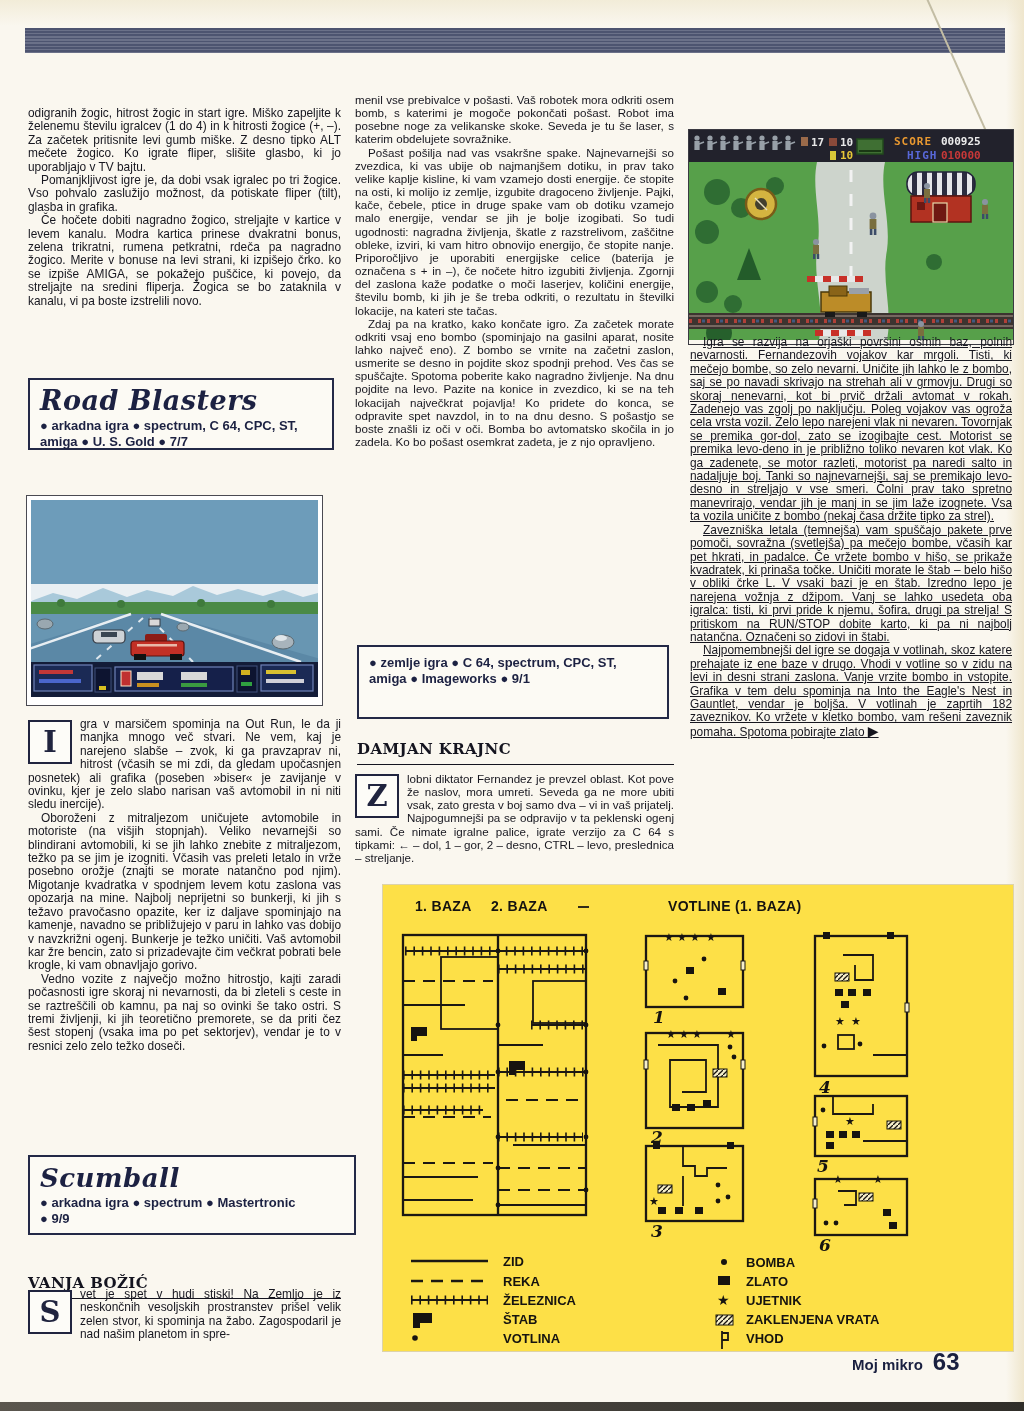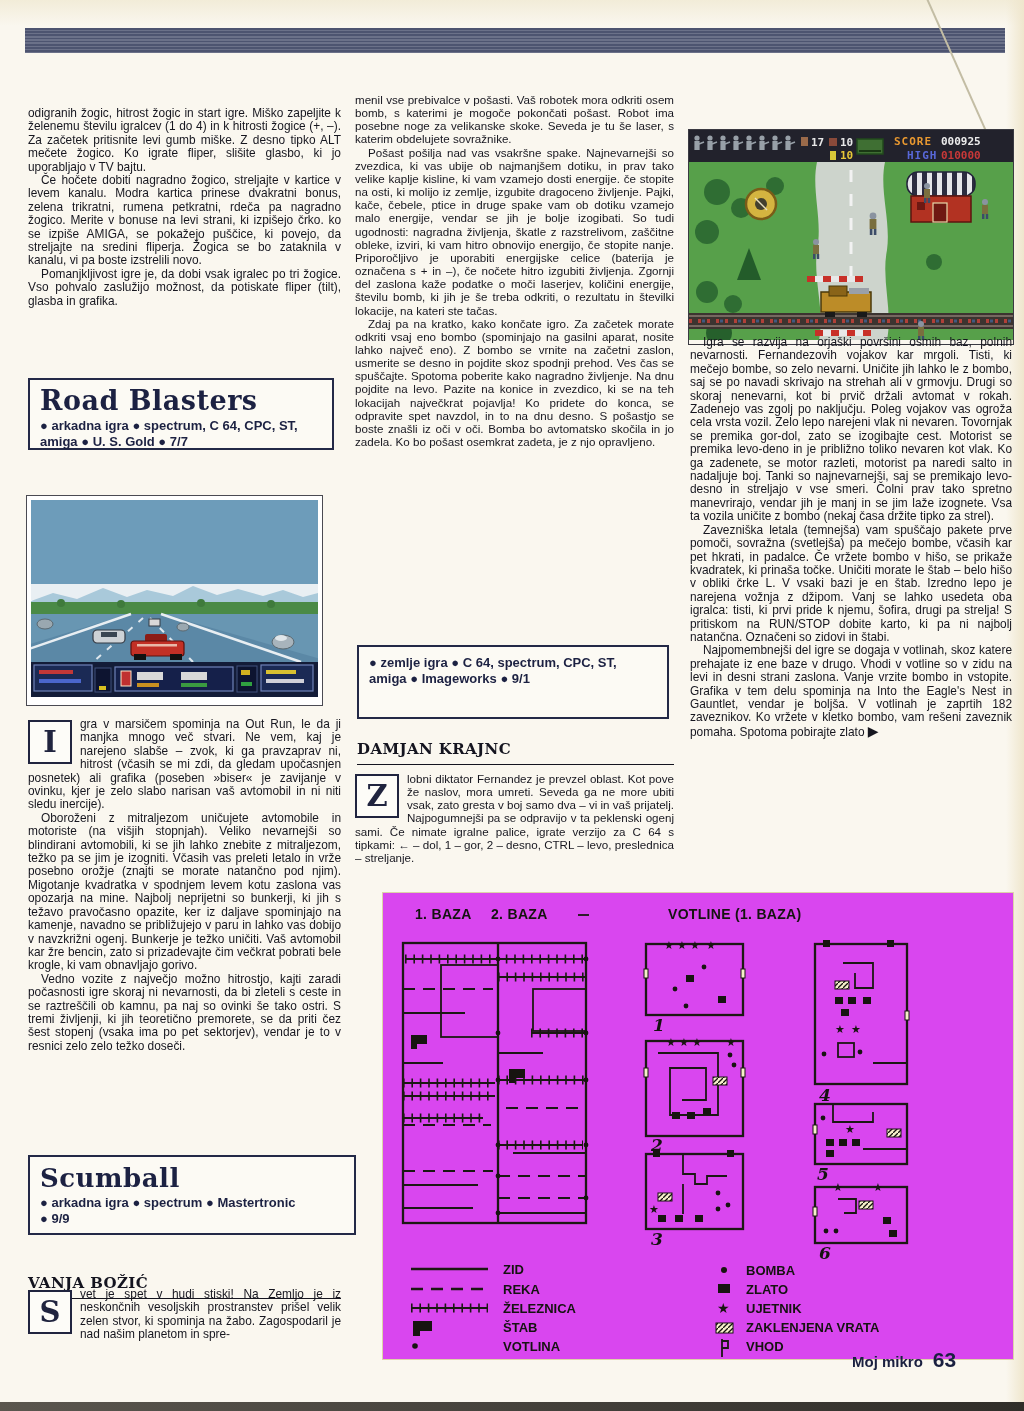--- a/index.html
+++ b/index.html
@@ -12,55 +12,55 @@
   .crease{left:968px;top:-12px;width:2px;height:210px;background:#c3bda4;transform:rotate(-24deg);}
   
   .tb{text-align:justify;color:#16161f;font-size:11.9px;line-height:13.4px;overflow:hidden;}
   .tb p{margin:0;}
   .tb p.ind{text-indent:13px;}
   .tb.mid{font-size:11.6px;line-height:13.15px;}
   
   .dropcap{float:left;width:40px;height:40px;border:2.5px solid #20243f;margin:2px 8px 1px 0;text-align:center;line-height:40px;font-family:"DejaVu Serif",serif;font-weight:bold;font-size:29px;color:#20243f;background:#fdfcf8;}
   
   .hbox{border:2.5px solid #232947;background:#fcfaf4;padding:6px 10px 8px 10px;box-sizing:border-box;}
-  .hb-title{font-family:"DejaVu Serif",serif;font-weight:bold;font-size:27px;line-height:30px;color:#1c2142;letter-spacing:.5px;}
+  .hb-title{font-family:"DejaVu Serif",serif;font-weight:bold;font-size:27px;line-height:30px;color:#1c2142;letter-spacing:.5px;font-style:italic;}
   .hb-meta{font-size:13px;font-weight:bold;line-height:15.5px;color:#1c2142;margin-top:2px;}
   .byline{font-family:"DejaVu Serif",serif;font-weight:bold;font-size:15px;letter-spacing:.4px;color:#14141f;border-bottom:1.7px solid #14141f;padding-bottom:6px;}
   
   .shot-frame{background:#ffffff;border:1.5px solid #4a4a52;padding:4px;box-sizing:content-box;}
   .shot-plain{border:1px solid #3a3a42;margin-top:19px;}
   
-  .map-fig{left:382px;top:884px;width:630px;height:466px;background:#d946ef;border:1px solid #ddd3a9;margin-top:8px;}
+  .map-fig{left:382px;top:884px;width:630px;height:466px;background:#fde047;border:1px solid #ddd3a9;}
   .map-label{font:700 14px "Liberation Sans",sans-serif;fill:#151310;letter-spacing:.3px;}
   .cave-num{font:italic 700 17px "DejaVu Serif",serif;fill:#151310;}
   .legend-text{font:700 13px "Liberation Sans",sans-serif;fill:#151310;}
   .ink{stroke:#1b1813;fill:none;stroke-width:1.8;}
   .ink2{stroke:#1b1813;fill:none;stroke-width:2.3;}
   .tie{stroke:#1b1813;stroke-width:9;stroke-dasharray:1.6 6.8;fill:none;}
   .riv{stroke:#1b1813;stroke-width:1.9;stroke-dasharray:12 8;fill:none;}
   .blk{fill:#171410;stroke:none;}
   .star{font:11px "DejaVu Sans",sans-serif;fill:#171410;}
   
   .footer{left:852px;top:1348px;width:170px;color:#1a2040;}
   .footer .mag{font-weight:bold;font-size:15px;}
-  .footer .num{font-weight:bold;font-size:21px;margin-left:10px;}
+  .footer .num{font-weight:bold;font-size:24px;margin-left:10px;}
   .hud-text{font:bold 11px "DejaVu Sans Mono",monospace;}
 </style>
 </head>
 <body>
 
 <div class="abs tint-top"></div>
 <div class="abs tint-right"></div>
 <div class="abs banner"></div>
 <div class="abs crease"></div>
 
 <div class="abs tb" style="left:28px;top:107px;width:313px;height:262px;">
   <p>odigranih žogic, hitrost žogic in start igre. Miško zapeljite k želenemu številu igralcev (1 do 4) in k hitrosti žogice (+, –). Za začetek pritisnite levi gumb miške. Z desno tipko ALT mečete žogico. Ko igrate fliper, slišite glasbo, ki jo uporabljajo v TV bajtu.</p>
+  <p class="ind">Pomanjkljivost igre je, da dobi vsak igralec po tri žogice. Vso pohvalo zaslužijo možnost, da potiskate fliper (tilt), glasba in grafika.</p>
   <p class="ind">Če hočete dobiti nagradno žogico, streljajte v kartice v levem kanalu. Modra kartica prinese dvakratni bonus, zelena trikratni, rumena petkratni, rdeča pa nagradno žogico. Merite v bonuse na levi strani, ki izpišejo črko. ko se izpiše AMIGA, se pokažejo puščice, ki povejo, da streljajte na sredini fliperja. Žogica se bo zataknila v kanalu, vi pa boste izstrelili novo.</p>
-  <p class="ind">Pomanjkljivost igre je, da dobi vsak igralec po tri žogice. Vso pohvalo zaslužijo možnost, da potiskate fliper (tilt), glasba in grafika.</p>
 </div>
 
 <div class="abs hbox" style="left:28px;top:378px;width:306px;height:72px;">
   <div class="hb-title">Road Blasters</div>
   <div class="hb-meta">
     <div>● arkadna igra ● spectrum, C 64, CPC, ST,</div>
     <div>amiga ● U. S. Gold ● 7/7</div>
   </div>
 </div>
 
@@ -311,21 +311,21 @@
       <rect x="168" y="9" width="26" height="15" fill="#3f6f33" stroke="#224a1c" stroke-width="1.5"></rect>
       <line x1="170" y1="21" x2="192" y2="21" stroke="#1a3814" stroke-width="2"></line>
       <text x="205" y="15" class="hud-text" fill="#e89830" letter-spacing="1">SCORE</text>
       <text x="252" y="15" class="hud-text" fill="#ececec">000925</text>
       <text x="218" y="29" class="hud-text" fill="#5868d8" letter-spacing="1">HIGH</text>
       <text x="252" y="29" class="hud-text" fill="#c83838">010000</text>
     </g>
   </svg>
 </div>
 
-<div class="abs tb" style="left:690px;top:336px;width:322px;height:546px;">
+<div class="abs tb" style="left:690px;top:336px;width:322px;height:546px;text-decoration:underline;">
   <p class="ind">Igra se razvija na orjaški površini osmih baz, polnih nevarnosti. Fernandezovih vojakov kar mrgoli. Tisti, ki mečejo bombe, so zelo nevarni. Uničite jih lahko le z bombo, saj se po navadi skrivajo na strehah ali v grmovju. Drugi so skoraj nenevarni, kot bi prvič držali avtomat v rokah. Zadenejo vas zgolj po naključju. Poleg vojakov vas ogroža cela vrsta vozil. Zelo lepo narejeni vlak ni nevaren. Tovornjak se premika gor-dol, zato se izogibajte cest. Motorist se premika levo-deno in je približno toliko nevaren kot vlak. Ko ga zadenete, se motor razleti, motorist pa naredi salto in nadaljuje boj. Tanki so najnevarnejši, saj se premikajo levo-desno in streljajo v vse smeri. Čolni prav tako spretno manevrirajo, vendar jih je manj in se jim laže izognete. Vsa ta vozila uničite z bombo (nekaj časa držite tipko za strel).</p>
   <p class="ind">Zavezniška letala (temnejša) vam spuščajo pakete prve pomoči, sovražna (svetlejša) pa mečejo bombe, včasih kar pet hkrati, in padalce. Če vržete bombo v hišo, se prikaže kvadratek, ki prinaša točke. Uničiti morate le štab – belo hišo v obliki črke L. V vsaki bazi je en štab. Izredno lepo je narejena vožnja z džipom. Vanj se lahko usedeta oba igralca: tisti, ki prvi pride k njemu, šofira, drugi pa strelja! S pritiskom na RUN/STOP dobite karto, ki pa ni najbolj natančna. Označeni so zidovi in štabi.</p>
   <p class="ind"><span>Najpomembnejši del igre se dogaja v votlinah, skoz katere prehajate iz ene baze v drugo. Vhodi v votline so v zidu na levi in desni strani zaslona. Vanje vrzite bombo in vstopite. Grafika v tem delu spominja na Into the Eagle's Nest in Gauntlet, vendar je boljša. V votlinah je zaprtih 182 zaveznikov. Ko vržete v kletko bombo, vam rešeni zaveznik pomaha. Spotoma pobirajte zlato </span><span style="font-size:14px;">▶</span></p>
 </div>
 
 <div class="abs map-fig">
 <svg width="630" height="466" viewBox="0 0 630 466">
   <defs>
     <pattern id="hatch" width="5" height="5" patternUnits="userSpaceOnUse">
       <rect width="5" height="5" fill="#f6efca"></rect>

